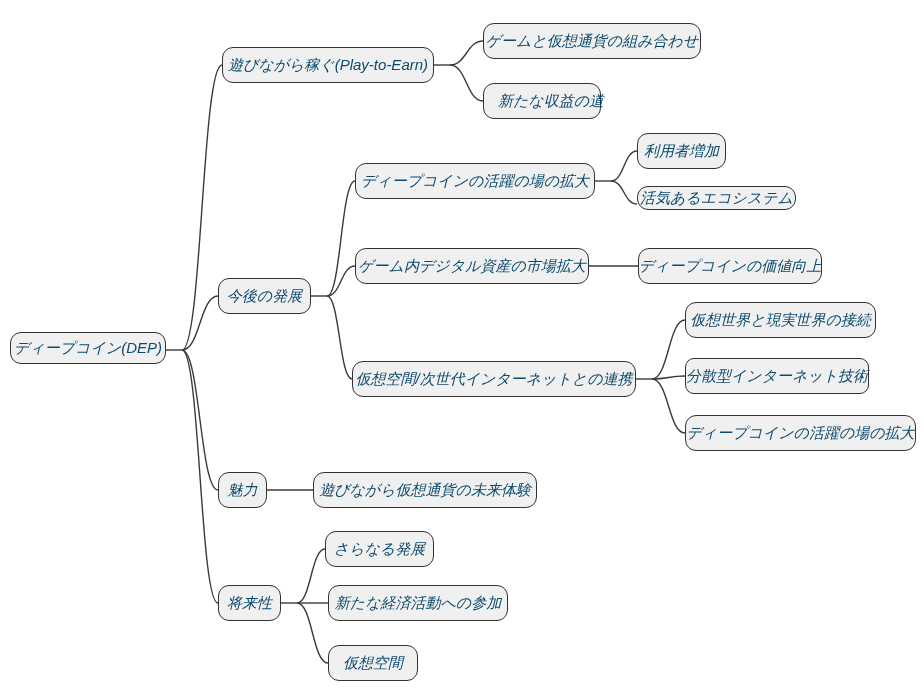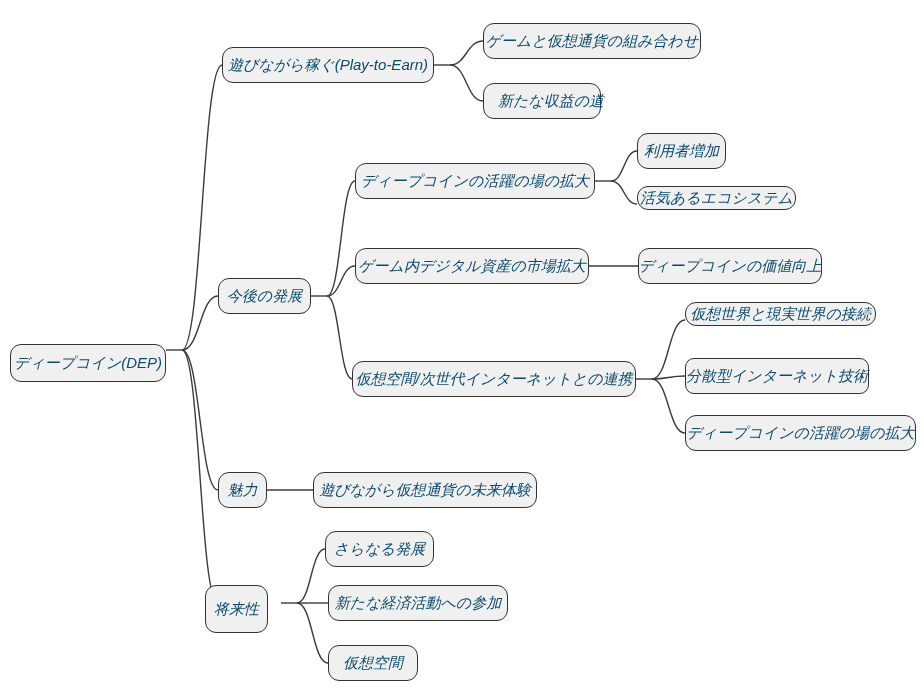--- a/index.html
+++ b/index.html
@@ -18,37 +18,37 @@
     background:#f0f0f0;
     border:1.6px solid #333333;
     border-radius:11px;
     display:flex; align-items:center; justify-content:center;
     font-size:15px; color:#0c4a6e;
     white-space:nowrap;
     padding:0 6px;
     font-style:italic;
   }
   
-  #n-root        { left:10px;  top:344px; width:156px; height:38px; }
+  #n-root        { left:10px;  top:332px; width:156px; height:32px; }
   #n-p2e         { left:222px; top:47px;  width:212px; height:36px; }
   #n-combo       { left:483px; top:23px;  width:218px; height:36px; }
   #n-income      { left:483px; top:83px;  width:118px; height:36px;padding-left:24px; }
   #n-future      { left:218px; top:278px; width:93px;  height:36px; }
   #n-dcgames     { left:355px; top:163px; width:240px; height:36px; }
   #n-users       { left:637px; top:133px; width:89px;  height:36px; }
   #n-eco         { left:637px; top:186px; width:159px; height:24px; }
   #n-asset       { left:355px; top:248px; width:234px; height:36px; }
   #n-value       { left:638px; top:248px; width:184px; height:36px; }
   #n-meta        { left:352px; top:361px; width:284px; height:36px; }
-  #n-connect     { left:685px; top:302px; width:191px; height:24px; }
+  #n-connect     { left:685px; top:302px; width:191px; height:36px; }
   #n-decen       { left:685px; top:358px; width:184px; height:36px;border-radius:9px; }
   #n-expand      { left:685px; top:415px; width:231px; height:36px; }
   #n-miryoku     { left:218px; top:472px; width:49px;  height:36px; }
   #n-exp         { left:313px; top:472px; width:224px; height:36px; }
-  #n-shourai     { left:205px; top:585px; width:63px;  height:48px; }
+  #n-shourai     { left:218px; top:585px; width:63px;  height:36px; }
   #n-further     { left:325px; top:531px; width:109px; height:36px; }
   #n-economy     { left:328px; top:585px; width:180px; height:36px; }
   #n-growth      { left:328px; top:645px; width:90px;  height:36px; }
 </style>
 </head>
 <body>
 
 <div id="stage">
 
   <svg id="edges" width="924" height="696">

